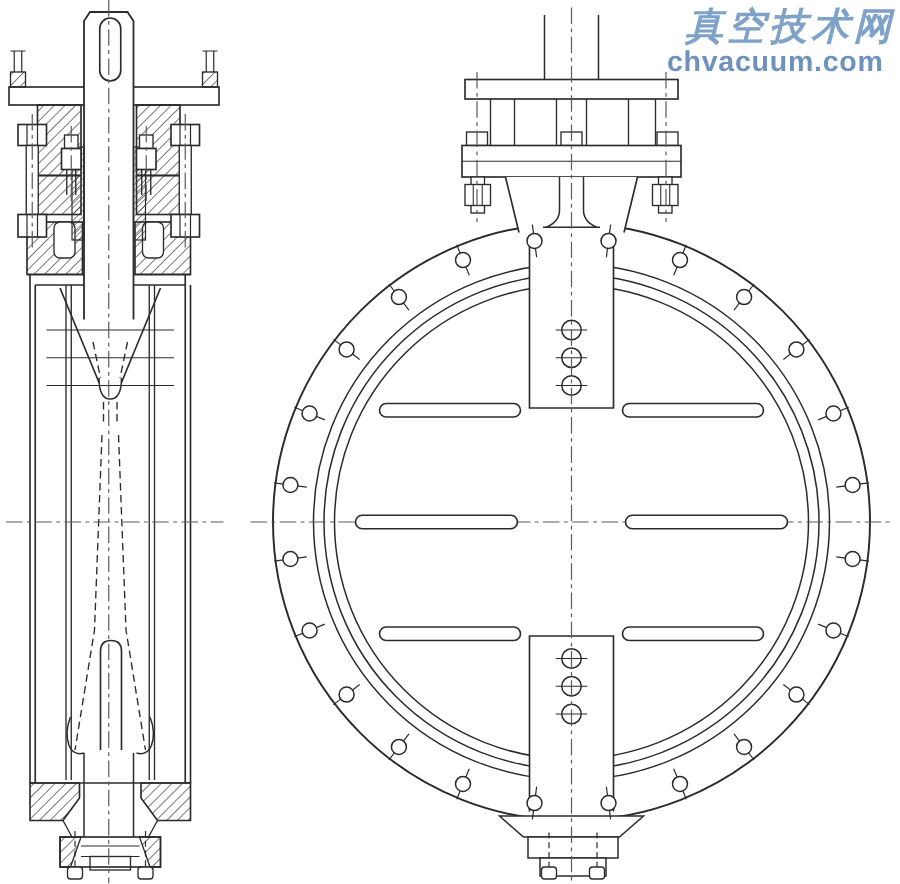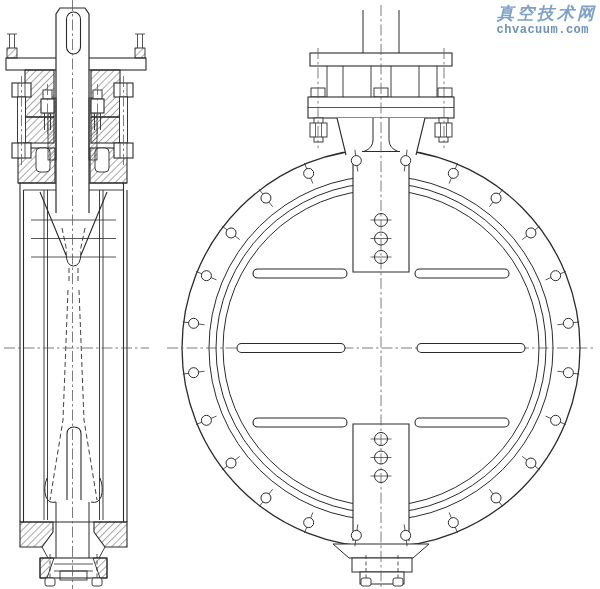--- a/index.html
+++ b/index.html
@@ -1,21 +1,21 @@
 <!DOCTYPE html>
 <html><head>
 <meta charset="utf-8">
 <style>
   html,body{margin:0;padding:0;}
   body{width:600px;height:589px;background:#ffffff;font-family:"Liberation Sans",sans-serif;overflow:hidden;position:relative;}
   .stage{position:absolute;inset:0;}
   svg{display:block;}
   .watermark{position:absolute;top:5px;right:3px;text-align:right;line-height:1.05;user-select:none;}
-  .wm-name{display:block;font-family:"DejaVu Serif",serif;font-style:italic;font-weight:bold;font-size:17px;letter-spacing:3px;margin-left:32px;}
-  .wm-domain{display:block;font-family:Liberation Mono, monospace;font-weight:bold;font-size:12px;letter-spacing:.5px;margin-top:1px;margin-right:8px;}
+  .wm-name{display:block;font-family:"DejaVu Serif",serif;font-style:italic;font-weight:bold;font-size:25px;letter-spacing:3px;margin-left:32px;}
+  .wm-domain{display:block;font-family:Liberation Sans, sans-serif;font-weight:bold;font-size:19px;letter-spacing:.5px;margin-top:1px;margin-right:8px;}
 </style>
 </head>
 <body>
 
 <div class="stage">
 <svg id="dwg" width="600" height="589" viewBox="0 0 600 589">
   <defs>
     <pattern id="hatch45" width="5" height="5" patternUnits="userSpaceOnUse" patternTransform="rotate(45)">
       <line x1="0" y1="0" x2="0" y2="5" stroke="#3c3c3c" stroke-width="0.9"></line>
     </pattern>

